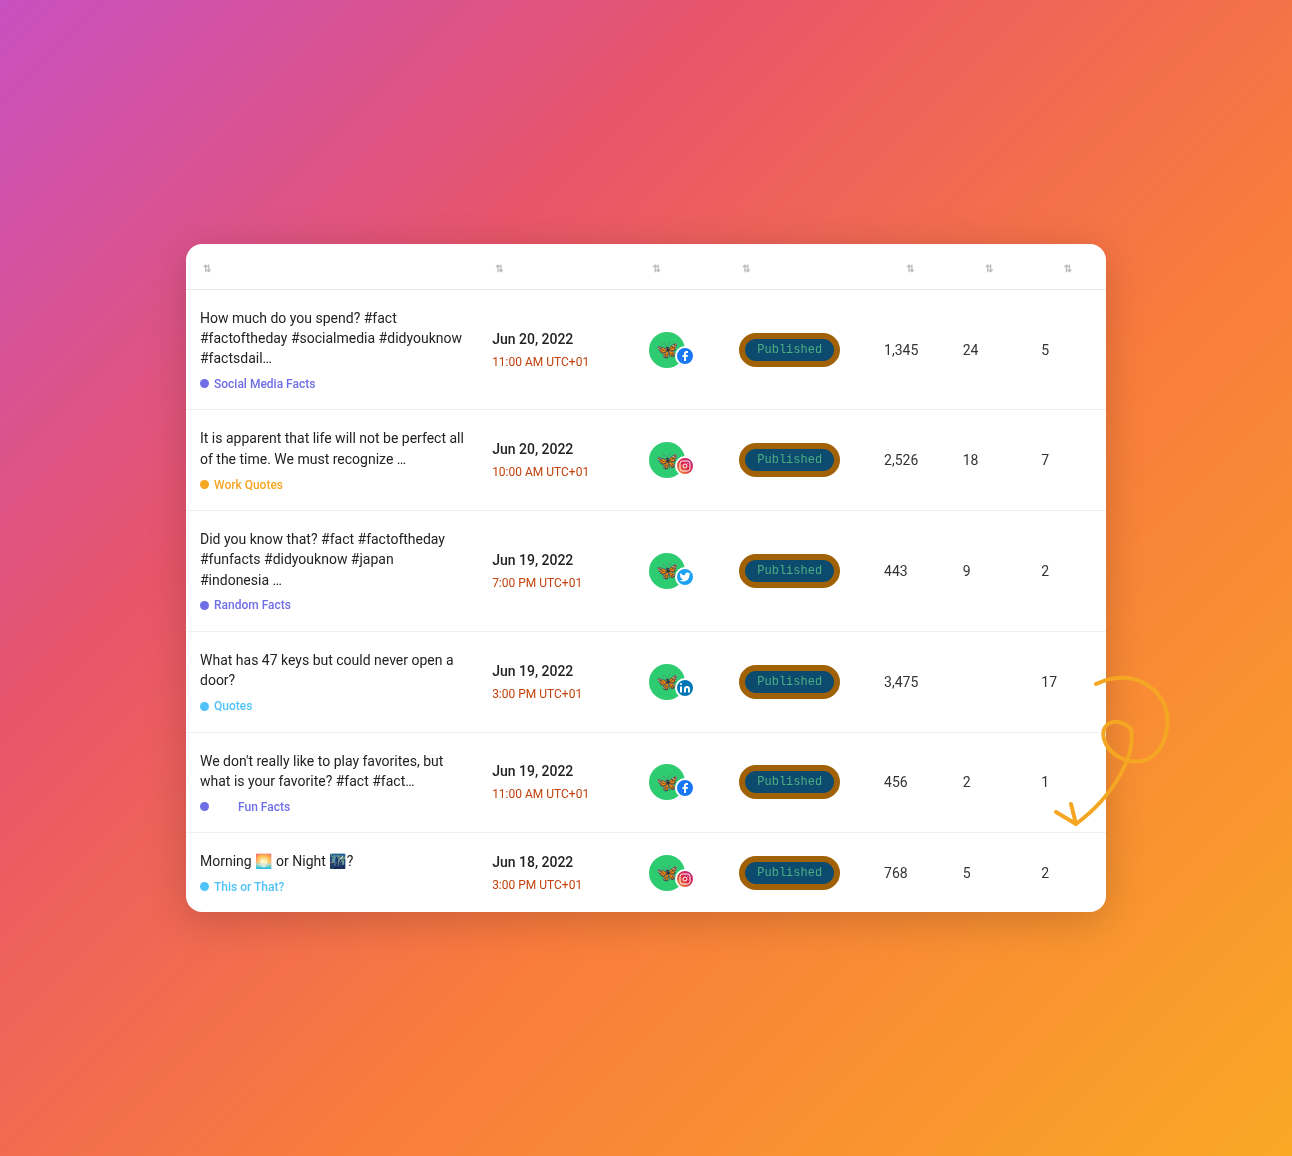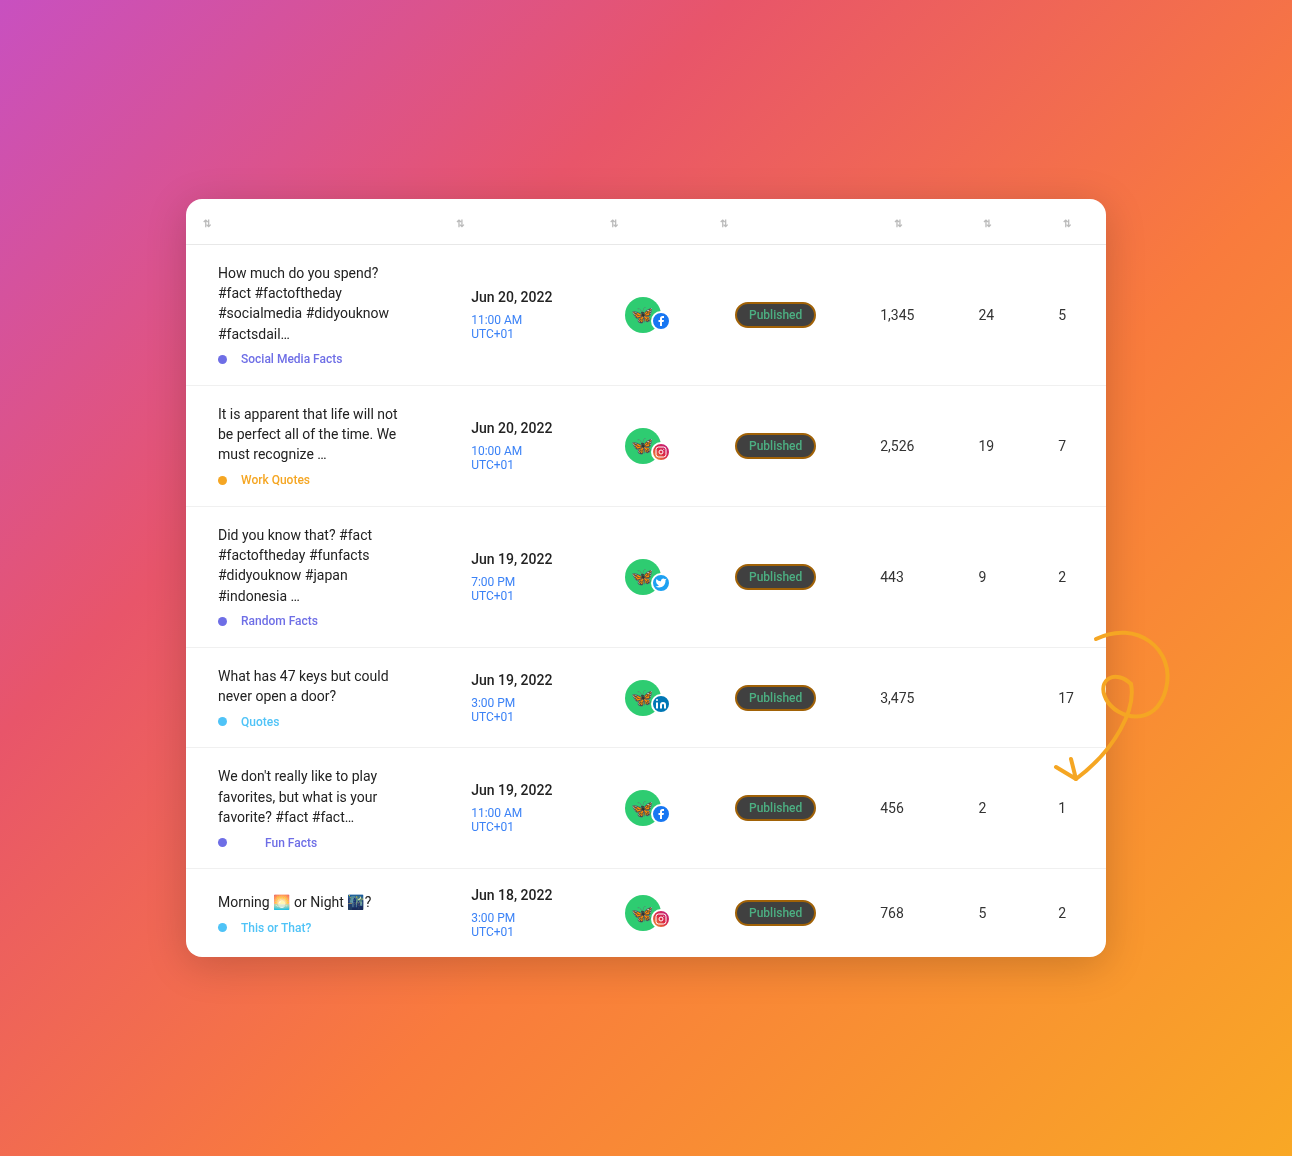--- a/index.html
+++ b/index.html
@@ -59,42 +59,42 @@
 
     tbody tr {
       border-bottom: 1px solid #f0f0f0;
     }
 
     tbody tr:last-child {
       border-bottom: none;
     }
 
     tbody td {
-      padding: 18px 32px;
+      padding: 18px 14px;
       vertical-align: middle;
       font-size: 14px;
       color: #222;
     }
 
     .post-cell {
       min-width: 240px;
       max-width: 260px;
     }
 
     .post-text {
       font-size: 14px;
       color: #222;
       line-height: 1.45;
       margin-bottom: 7px;
     }
 
     .tag {
       display: inline-flex;
       align-items: center;
-      gap: 14px;
+      gap: 5px;
       font-size: 12px;
       font-weight: 500;
     }
 
     .tag-dot {
       width: 9px;
       height: 9px;
       border-radius: 50%;
       display: inline-block;
       flex-shrink: 0;
@@ -105,21 +105,21 @@
     }
 
     .date-text {
       font-size: 14px;
       color: #222;
       font-weight: 500;
     }
 
     .time-text {
       font-size: 12px;
-      color: #3b82f6;
+      color: #c2410c;
       margin-top: 8px;
     }
 
     .channel-cell {
       min-width: 80px;
     }
 
     .channel-icons {
       display: flex;
       align-items: center;
@@ -153,24 +153,25 @@
       border: 2px solid #fff;
       flex-shrink: 0;
     }
 
     .status-badge {
       display: inline-block;
       padding: 4px 12px;
       border-radius: 20px;
       font-size: 12px;
       font-weight: 500;
-      background: #404040;
+      background: #0c4a6e;
       color: #4caf82;
-      border: 2px solid #a16207;
+      border: 6px solid #a16207;
       white-space: nowrap;
+      font-family: Liberation Mono, monospace;
     }
 
     .likes-cell, .comments-cell, .shares-cell {
       text-align: left;
       min-width: 70px;
       font-size: 14px;
       color: #333;
     }
 
     
@@ -283,21 +284,21 @@
                     <circle cx="12" cy="12" r="4"></circle>
                     <circle cx="17.5" cy="6.5" r="1" fill="white" stroke="none"></circle>
                   </svg>
         </div>
       </div>
     </td>
     <td>
       <span class="status-badge">Published</span>
     </td>
     <td class="likes-cell">2,526</td>
-    <td class="comments-cell">19</td>
+    <td class="comments-cell">18</td>
     <td class="shares-cell">7</td>
   </tr>
           <tr>
     <td class="post-cell">
       <div class="post-text">Did you know that? #fact #factoftheday #funfacts #didyouknow #japan #indonesia …</div>
       <div class="tag">
         <span class="tag-dot" style="background:#6e6ee6;"></span>
         <span style="color:#6e6ee6;">Random Facts</span>
       </div>
     </td>

